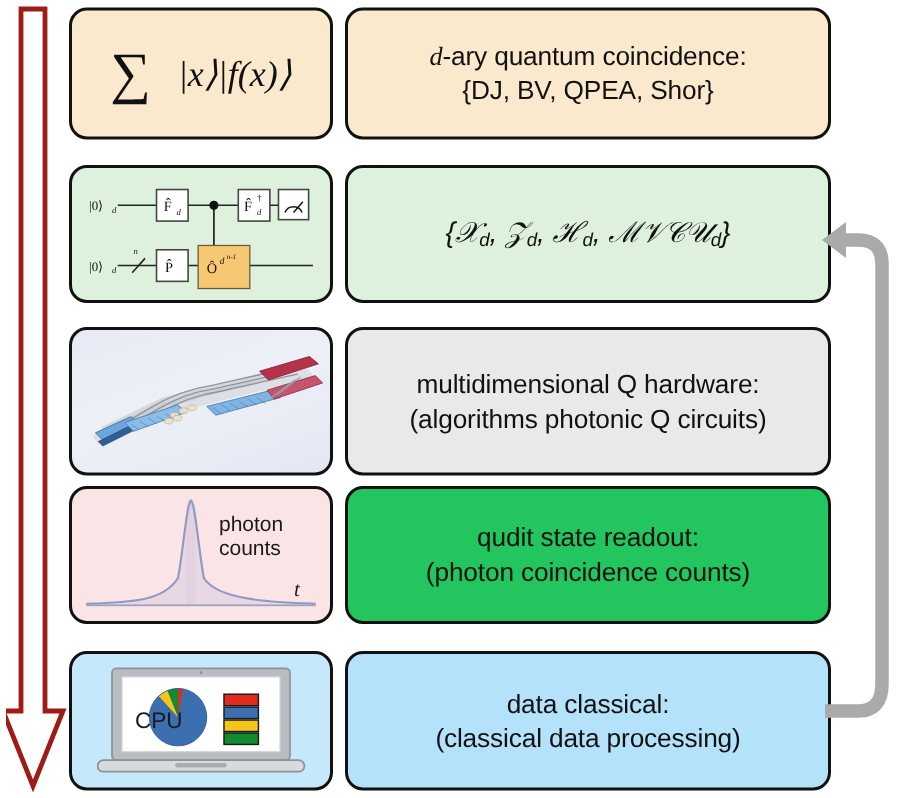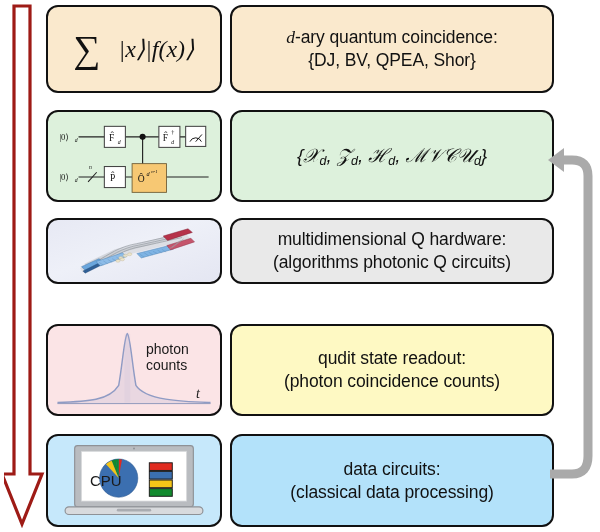--- a/index.html
+++ b/index.html
@@ -55,29 +55,29 @@
     font-size: 19px;
   }
   .cal .sub { font-size: 12.5px; vertical-align: -0.22em; font-style: italic; }
 
   
   .col-left  { left: 46px;  width: 176px; }
   .col-right { left: 230px; width: 324px; }
 
   .r1 { top: 5px;   height: 88px; }
   .r2 { top: 110px; height: 92px; }
-  .r3 { top: 218px; height: 66px; }
+  .r3 { top: 218px; height: 99px; }
   .r4 { top: 324px; height: 92px; }
   .r5 { top: 434px; height: 93px; }
 
   
   .fill-cream   { background: #fae9cd; }
   .fill-green   { background: #ddf1dc; }
   .fill-grey    { background: #e9e9e9; }
-  .fill-pink    { background: #fef9c3; }
+  .fill-pink    { background: #22c55e; }
   .fill-blue    { background: #b3e2fa; }
   .fill-lav     { background: linear-gradient(160deg,#e7e9f4 0%,#eef0f8 45%,#e4e6f2 100%); }
   .fill-pinkpl  { background: #fbe4e6; }
   .fill-bluepl  { background: #c6e8fb; }
 
   
   .formula {
     font-family: "Liberation Serif", serif;
     font-size: 27px;
     color: #111;
@@ -326,21 +326,21 @@
     </svg>
     <div class="cpu-label" style="left:42px; top:36px;">CPU</div>
     
     
     
     
   </div>
 
   <div class="box col-right r5 fill-blue text-box">
     <div>
-      <span class="l1">data circuits:</span>
+      <span class="l1">data classical:</span>
       <span class="l2">(classical data processing)</span>
     </div>
   </div>
 
   <div class="feedback">
     <svg width="52" height="344" viewBox="0 0 52 344">
       <path d="M2 336 L24 336 Q40 336 40 318 L40 38 Q40 22 24 22 L14 22" fill="none" stroke="#aaaaaa" stroke-width="9" stroke-linecap="butt" stroke-linejoin="round"></path>
       <path d="M16 10 L0 22 L16 34 Z" fill="#aaaaaa"></path>
     </svg>
   </div>

